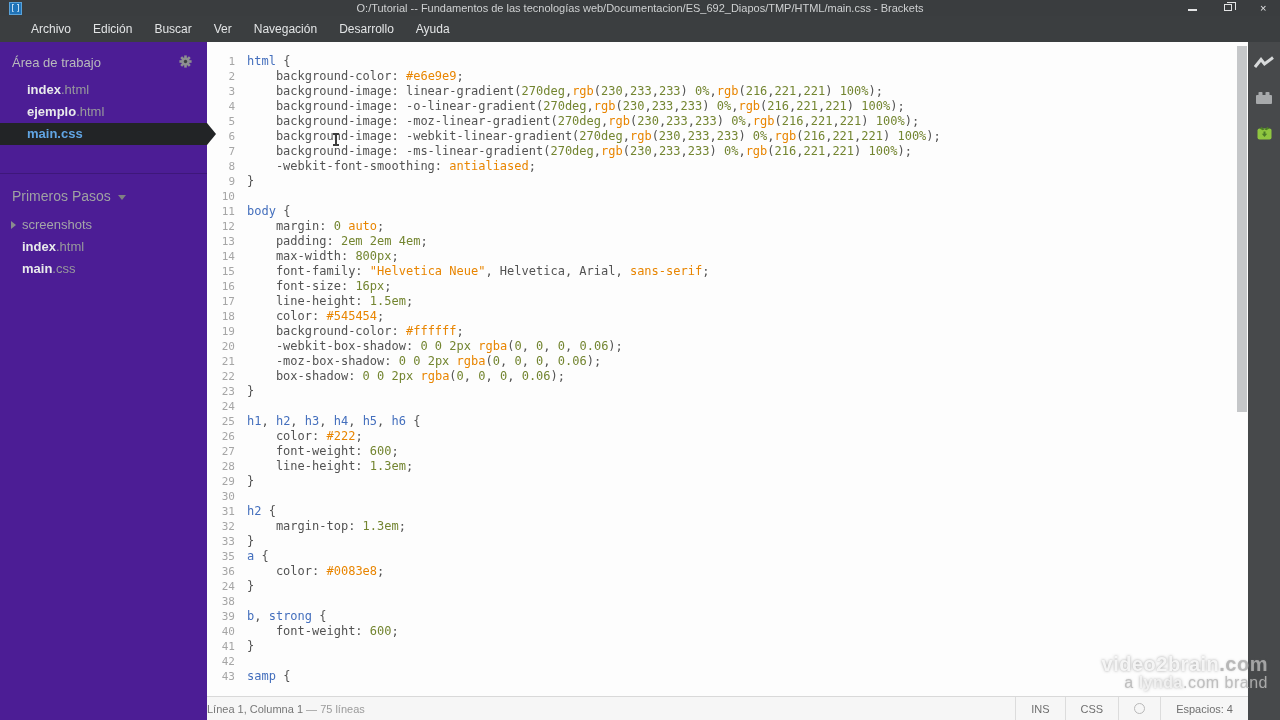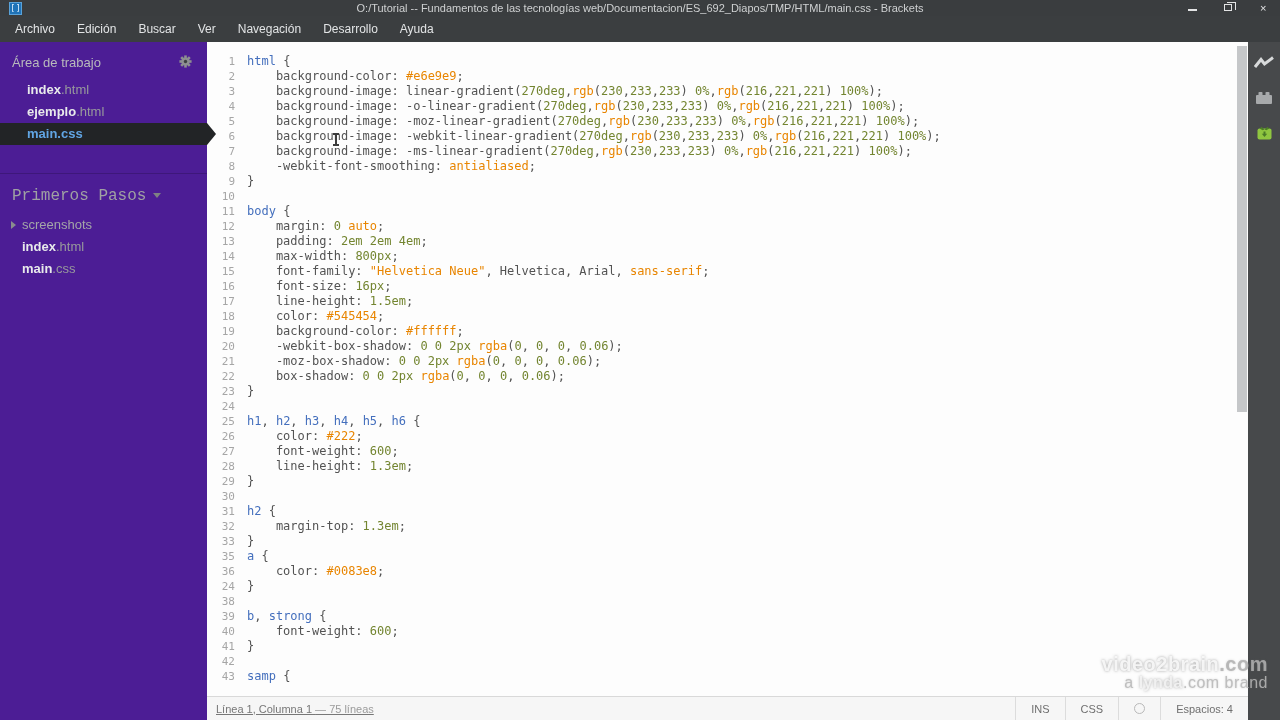--- a/index.html
+++ b/index.html
@@ -11,35 +11,35 @@
   .app-icon { position:absolute; left:9px; top:2px; width:13px; height:13px; background:#2073b7; border:1px solid #5aa2d8; color:#dceefc; font-size:9px; line-height:11px; text-align:center; font-family:"DejaVu Sans Mono", monospace; }
   .title-text { flex:1; text-align:center; font-size:11px; white-space:nowrap; }
   .win-controls { position:absolute; right:8px; top:0; height:16px; display:flex; align-items:center; gap:22px; }
   .win-btn { width:14px; height:12px; position:relative; cursor:default; }
   .min-glyph { position:absolute; left:2px; bottom:3px; width:9px; height:2px; background:#e3e4e5; }
   .restore-glyph { position:absolute; left:2px; top:2px; width:8px; height:7px; border:1px solid #e3e4e5; }
   .restore-glyph:before { content:""; position:absolute; left:2px; top:-3px; width:8px; height:7px; border:1px solid #e3e4e5; border-bottom:none; border-left:none; }
   .close-glyph { position:absolute; left:2px; top:1px; font-size:11px; color:#e3e4e5; line-height:11px; }
 
   
-  .menubar { position:absolute; left:0; top:16px; width:1280px; height:26px; background:#3b3e40; display:flex; align-items:center; padding-left:4px; }
+  .menubar { position:absolute; left:0; top:16px; width:1280px; height:26px; background:#3b3e40; display:flex; align-items:center; padding-left:20px; }
   .menu-item { color:#e2e4e5; font-size:12px; padding:0 11px; line-height:26px; }
 
   
   .sidebar { position:absolute; left:0; top:42px; width:207px; height:678px; background:#4c1d95; z-index:5; color:#cfd1d2; }
   .ws-header { position:relative; padding:13px 12px 9px 12px; font-size:13px; color:#b9bbbc; }
   .gear { position:absolute; right:15px; top:13px; }
   .file-item { position:relative; height:22px; line-height:22px; padding-left:27px; font-size:13px; white-space:nowrap; cursor:default; }
   .file-item .fname { color:#e8eaeb; font-weight:bold; }
   .file-item .fext { color:#989a9c; }
   .file-item.selected { background:#222426; }
   .file-item.selected .fname, .file-item.selected .fext { color:#61a5e4; font-weight:bold; }
   .file-item.selected:after { content:""; position:absolute; right:-9px; top:0; border-left:9px solid #222426; border-top:11px solid transparent; border-bottom:11px solid transparent; }
   .project-section { margin-top:28px; border-top:1px solid rgba(0,0,0,0.18); padding-top:10px; }
-  .project-header { padding-left:12px; font-size:16px; color:#9fa1a3; height:24px; line-height:24px;font-family:Liberation Mono, monospace; }
+  .project-header { padding-left:12px; font-size:14px; color:#9fa1a3; height:24px; line-height:24px; }
   .caret-down { display:inline-block; margin-left:7px; border-left:4px solid transparent; border-right:4px solid transparent; border-top:5px solid #7f8183; vertical-align:middle; }
   .tree-item { height:22px; line-height:22px; padding-left:22px; font-size:13px; white-space:nowrap; position:relative; }
   .tree-item .fname { color:#e8eaeb; font-weight:bold; }
   .tree-item .fext { color:#989a9c; }
   .tree-folder { color:#a4a6a8; }
   .disclosure { position:absolute; left:11px; top:7px; border-top:4px solid transparent; border-bottom:4px solid transparent; border-left:5px solid #8a8c8e; }
 
   
   .editor { position:absolute; left:207px; top:42px; width:1029px; height:654px; background:#fdfdfd; overflow:hidden; padding-top:12px; }
   .code-line { display:flex; height:15px; line-height:15px; font-family:"DejaVu Sans Mono", monospace; font-size:12px; }
@@ -54,21 +54,21 @@
   .ibeam { position:absolute; left:335px; top:133px; width:2px; height:13px; background:#3c3c3c; z-index:8; }
   .ibeam:before, .ibeam:after { content:""; position:absolute; left:-2px; width:6px; height:1.6px; background:#3c3c3c; }
   .ibeam:before { top:0; } .ibeam:after { bottom:0; }
 
   
   .scrollbar { position:absolute; left:1236px; top:42px; width:12px; height:654px; background:#fdfdfd; }
   .scroll-thumb { position:absolute; left:1px; top:4px; width:10px; height:366px; background:#c5c7c9; }
 
   
   .statusbar { position:absolute; left:207px; top:696px; width:1041px; height:24px; background:#f6f6f6; border-top:1px solid #d9d9d9; display:flex; align-items:center; font-size:11px; color:#777; }
-  .status-left { padding-left:9px; white-space:nowrap;text-decoration:underline; }
+  .status-left { white-space:nowrap; }
   .status-dim { color:#9b9b9b; }
   .status-right { margin-left:auto; display:flex; height:100%; align-items:center; }
   .status-seg { border-left:1px solid #dcdcdc; height:100%; display:flex; align-items:center; justify-content:center; padding:0 15px; color:#6f6f6f; }
   .lint-circle { width:11px; height:11px; border:1.5px solid #b9b9b9; border-radius:50%; }
 
   
   .toolbar { position:absolute; left:1248px; top:42px; width:32px; height:678px; background:#47494b; z-index:4; display:flex; flex-direction:column; align-items:center; padding-top:12px; gap:17px; }
   .tool-btn { width:20px; height:18px; display:flex; align-items:center; justify-content:center; }
 
   

